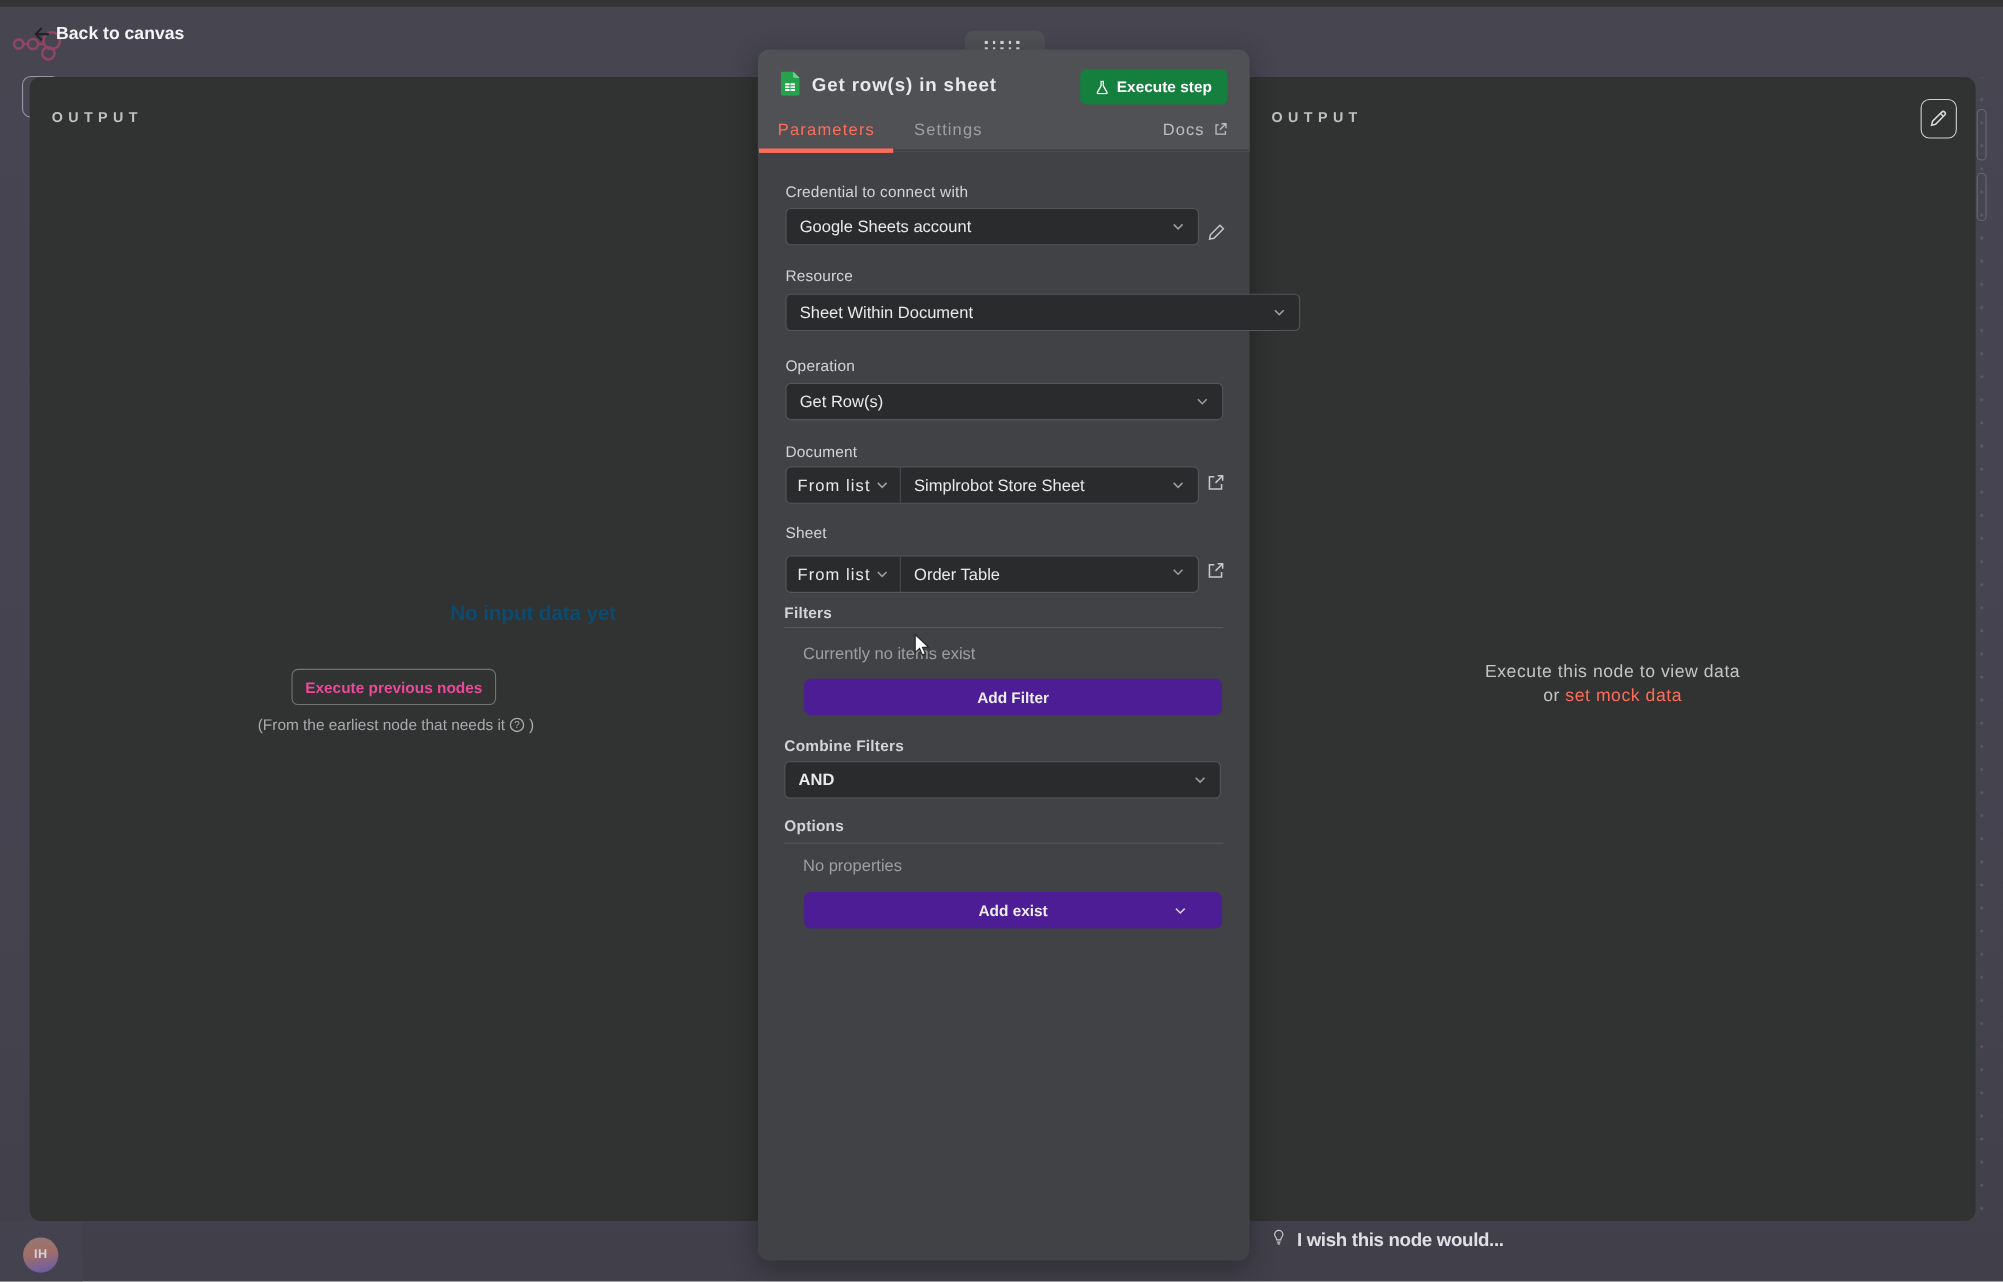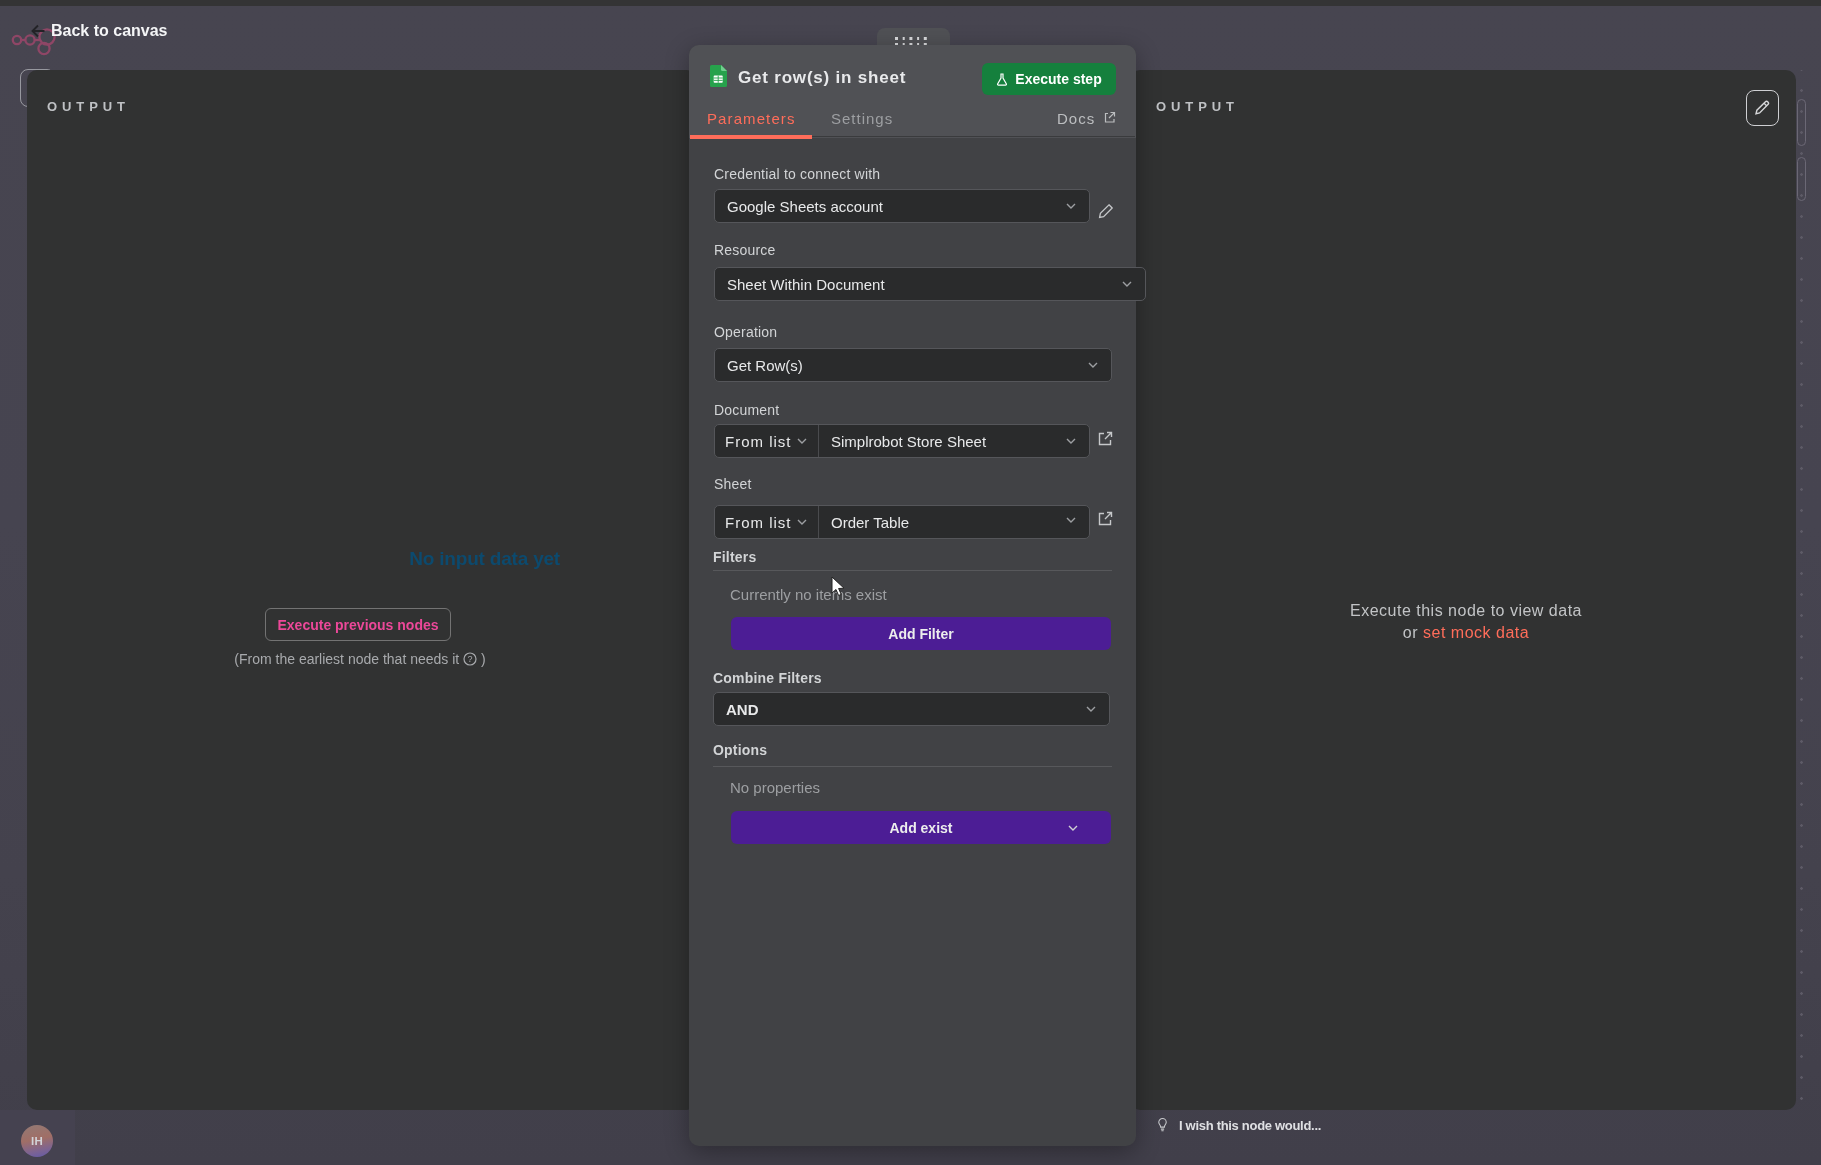--- a/index.html
+++ b/index.html
@@ -70,21 +70,21 @@
   <div class="abs" style="left:0;top:1110px;width:75px;height:55px;background:#454250;"></div>
   <div class="abs" style="left:21px;top:1125px;width:32px;height:32px;border-radius:50%;
        background:linear-gradient(168deg,#937a75 0%,#a06e66 45%,#7b6394 78%,#6159a8 100%);
        display:flex;align-items:center;justify-content:center;color:#d2d3d9;font-size:11.5px;font-weight:bold;letter-spacing:.3px;">IH</div>
   <svg class="abs" style="left:1156px;top:1117px;" width="13" height="16" viewBox="0 0 16 19">
     <g fill="none" stroke="#c9cbce" stroke-width="1.3">
       <path d="M8 1.5 a4.6 4.6 0 0 1 4.6 4.6 c0 2 -1.3 3 -1.9 4.2 c-.3.6-.4 1.2-.4 1.8 h-4.6 c0-.6-.1-1.2-.4-1.8 C4.7 9.1 3.4 8.1 3.4 6.1 A4.6 4.6 0 0 1 8 1.5 Z"></path>
       <path d="M6 14.6 h4 M6.6 16.6 h2.8"></path>
     </g>
   </svg>
-  <div class="abs" style="left:1179px;top:1118px;color:#dfe0e3;font-size:13px;font-weight:bold;letter-spacing:-.3px;">I wish this node would...</div>
+  <div class="abs" style="left:1179px;top:1118px;color:#dfe0e3;font-size:17px;font-weight:bold;letter-spacing:-.3px;">I wish this node would...</div>
 
   <div class="abs" style="left:877px;top:28px;width:73px;height:26px;background:#505155;border-radius:8px 8px 0 0;"></div>
   <svg class="abs" style="left:895px;top:37px;" width="34" height="10" viewBox="0 0 34 10">
     <g fill="#d9dadc">
       <rect x="0" y="0" width="3" height="3"></rect>
         <rect x="0" y="6" width="3" height="3"></rect>
       <rect x="7.7" y="0" width="2" height="3"></rect>
         <rect x="7.7" y="6" width="2" height="3"></rect>
       <rect x="14.4" y="0" width="3" height="3"></rect>
         <rect x="14.4" y="6" width="3" height="3"></rect>
@@ -127,21 +127,21 @@
     <span>Google Sheets account</span>
     <svg class="chev" viewBox="0 0 12 12">
         <path d="M2 4 L6 8 L10 4" fill="none" stroke="#9d9fa2" stroke-width="1.4"></path>
       </svg>
   </div>
   <svg class="abs" style="left:1098px;top:203px;" width="16" height="16" viewBox="0 0 16 16">
     <path d="M11 1.8 L14.2 5 L5.6 13.6 L1.6 14.4 L2.4 10.4 Z" fill="none" stroke="#c6c8ca" stroke-width="1.3"></path>
   </svg>
 
   <div class="abs label" style="left:714px;top:242px;">Resource</div>
-  <div class="abs field" style="left:714px;top:267px;width:432px;height:34px;box-sizing:border-box;padding:0 12px;justify-content:space-between;">
+  <div class="abs field" style="left:714px;top:267px;width:468px;height:34px;box-sizing:border-box;padding:0 12px;justify-content:space-between;">
     <span>Sheet Within Document</span>
     <svg class="chev" viewBox="0 0 12 12">
         <path d="M2 4 L6 8 L10 4" fill="none" stroke="#9d9fa2" stroke-width="1.4"></path>
       </svg>
   </div>
 
   <div class="abs label" style="left:714px;top:324px;">Operation</div>
   <div class="abs field" style="left:714px;top:348px;width:398px;height:34px;box-sizing:border-box;padding:0 12px;justify-content:space-between;">
     <span>Get Row(s)</span>
     <svg class="chev" viewBox="0 0 12 12">

